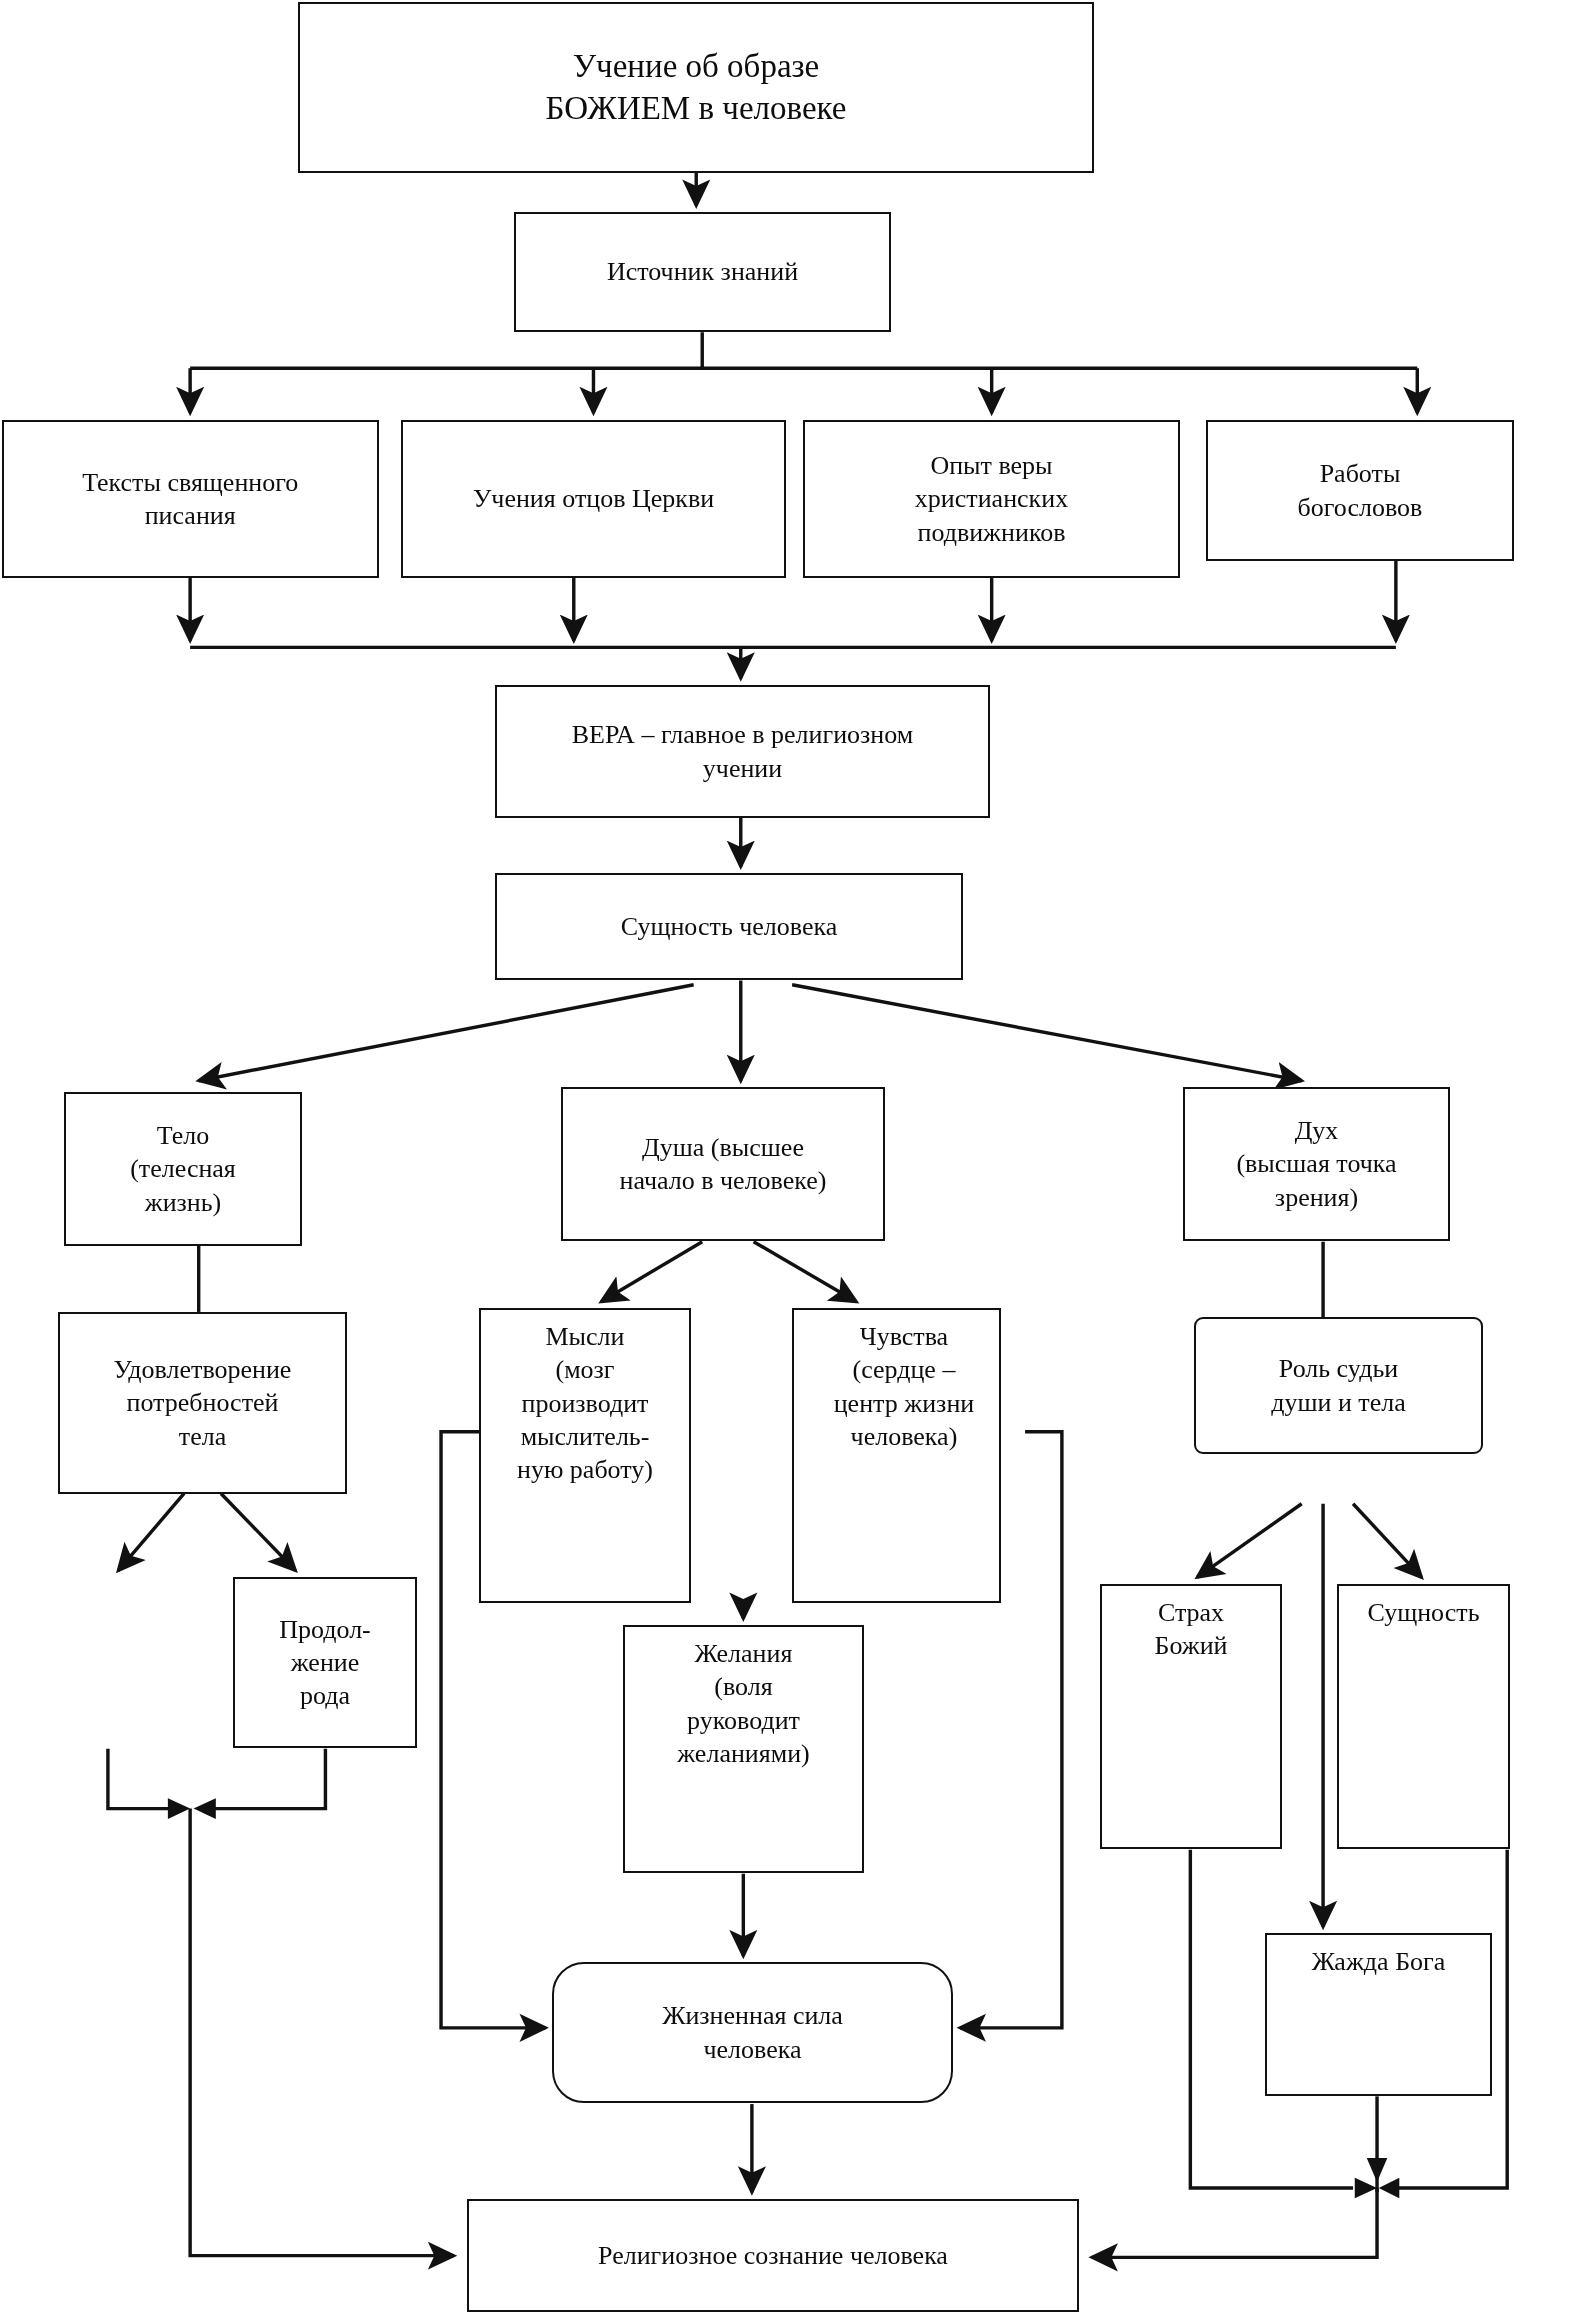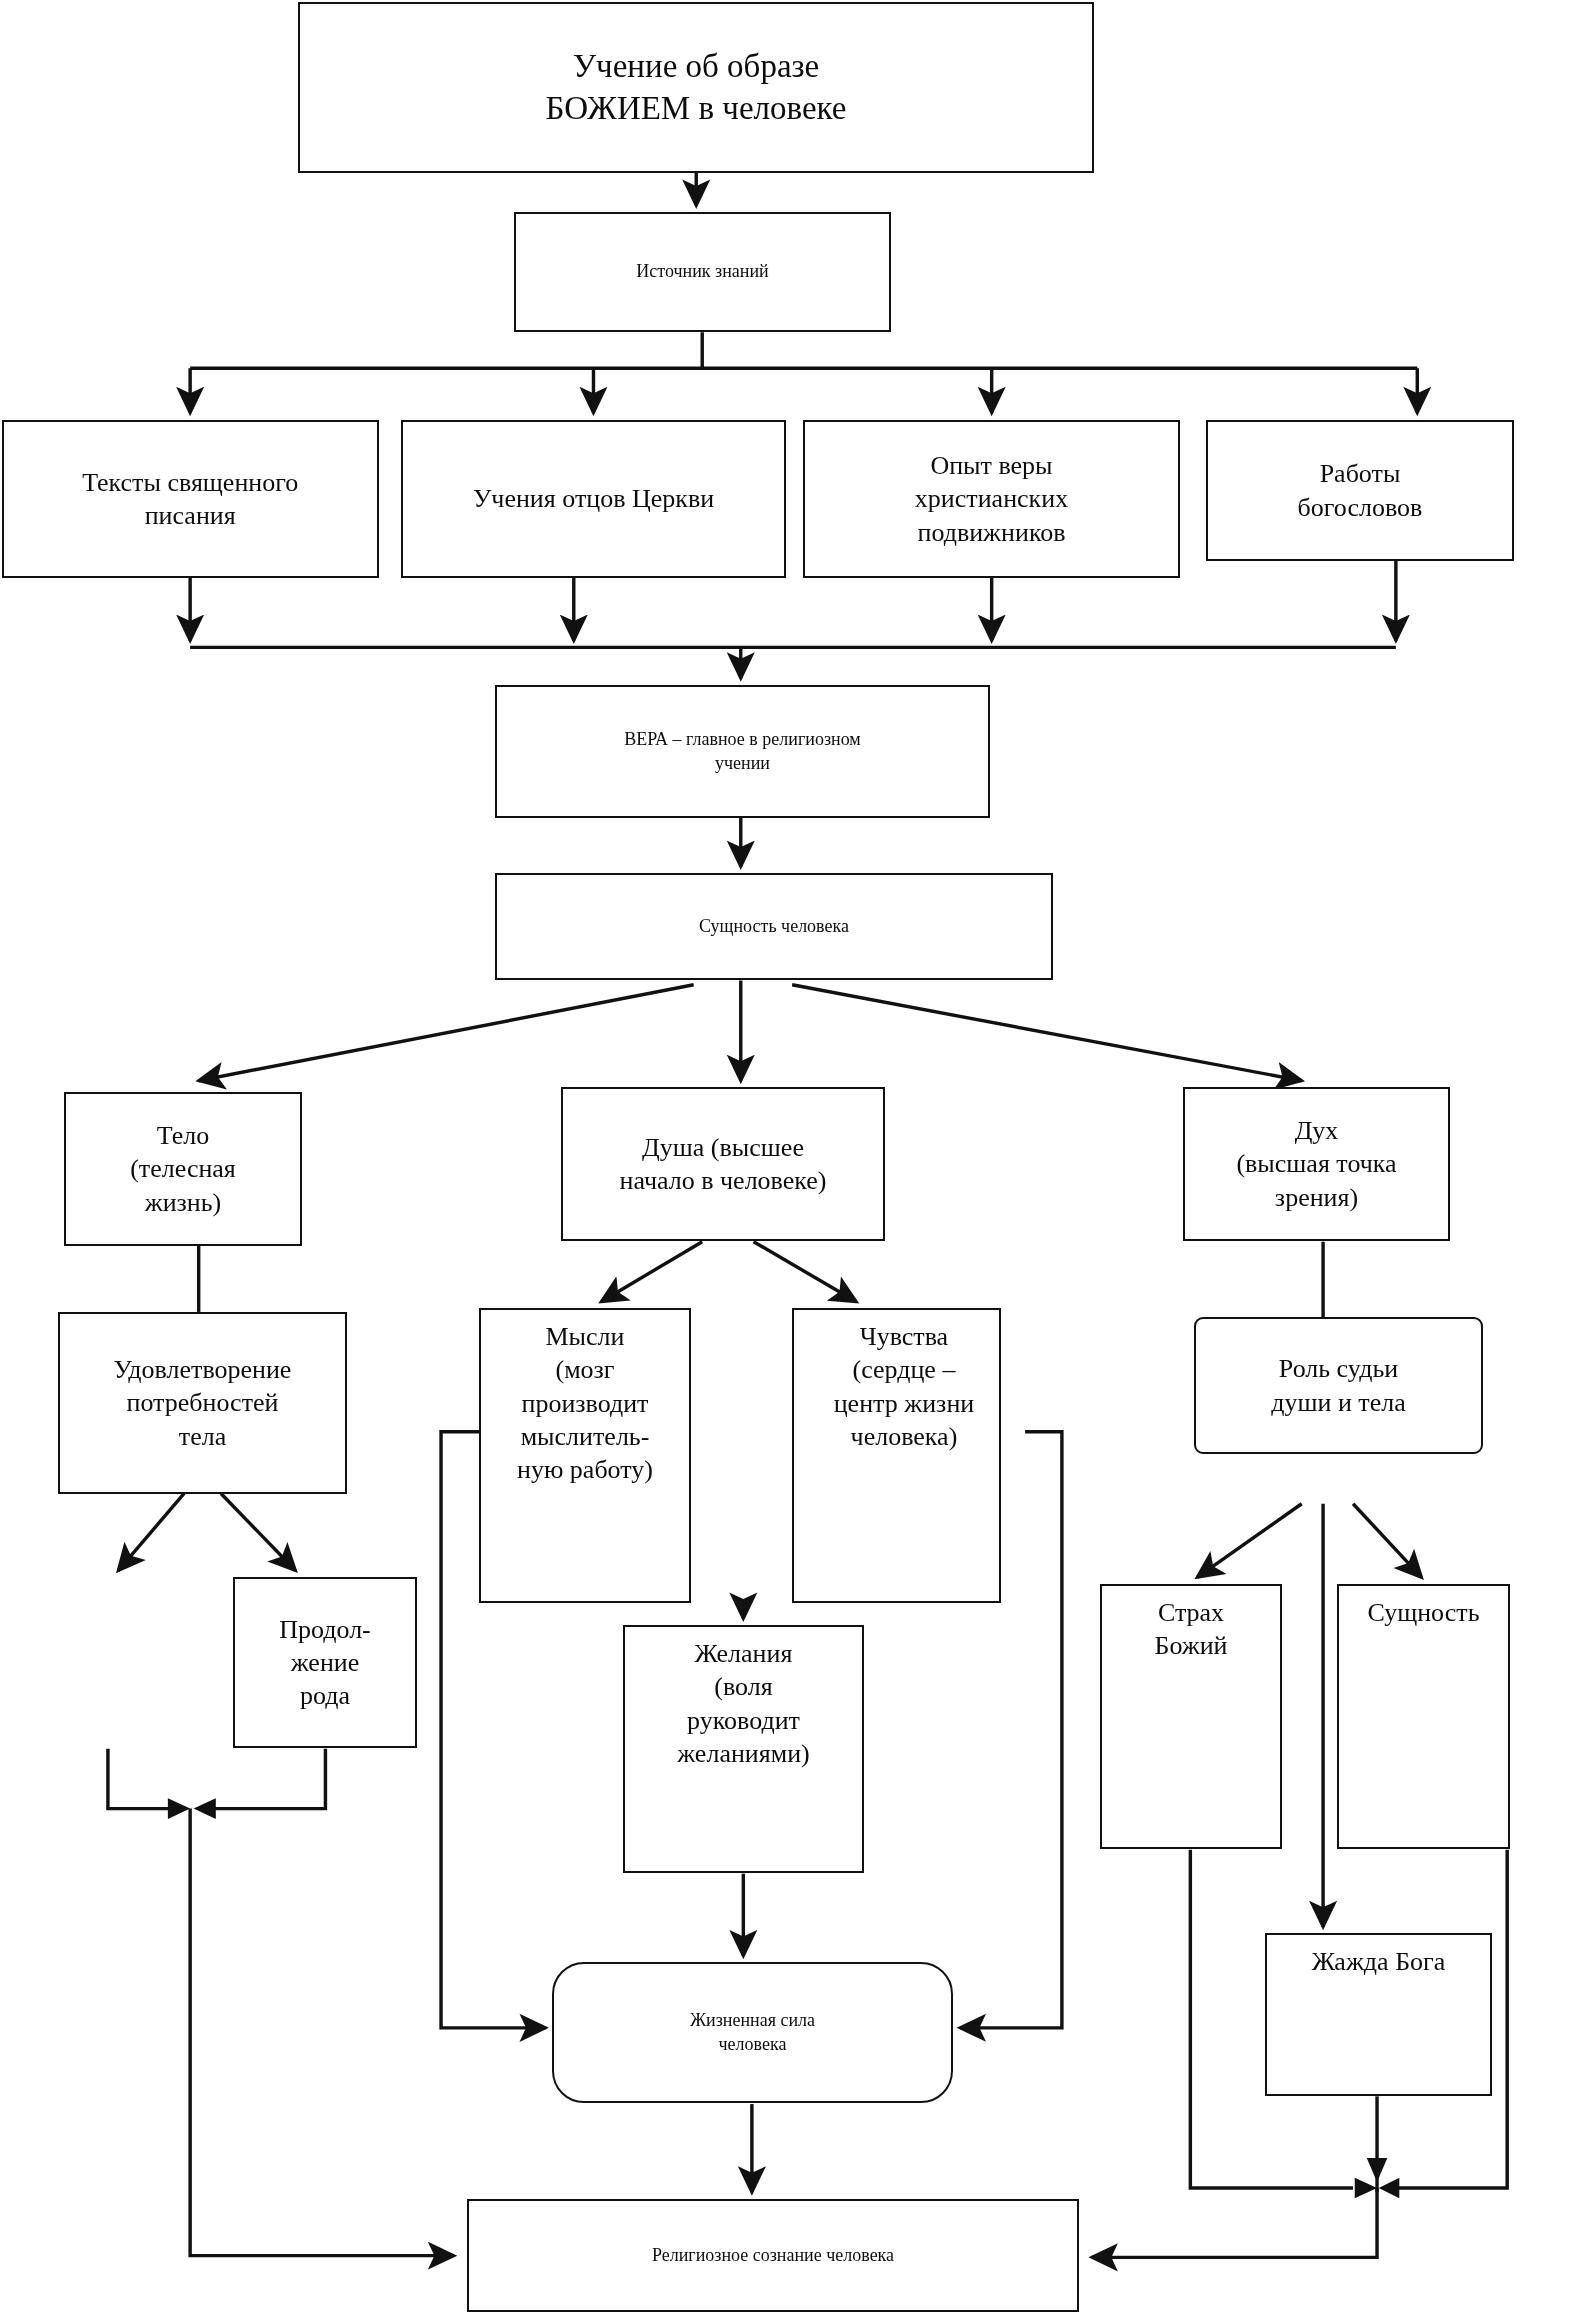--- a/index.html
+++ b/index.html
@@ -33,21 +33,21 @@
     line-height:1.28;
     padding:3.4px 5.1px;
     z-index:2;
   }
   .node .lbl{
     display:block;
     white-space:pre-line;
     width:100%;
   }
   .fs-xl{font-size:33px;}
-  .fs-lg{font-size:18px;}
+  .fs-lg{font-size:26px;}
   .fs-md{font-size:26px;}
   .al-top{align-items:flex-start;}
   .al-top .lbl{padding-top:6.8px;}
 </style>
 </head>
 <body>
 
 <div id="stage">
 
   <svg id="wires" viewBox="0 0 1852 2708">
@@ -141,21 +141,21 @@
 подвижников</span>
     </div>
   <div class="node fs-md" style="left:1206px;top:420px;width:308px;height:141px;">
       <span class="lbl">Работы
 богословов</span>
     </div>
   <div class="node fs-lg" style="left:495px;top:685px;width:495px;height:133px;">
       <span class="lbl">ВЕРА – главное в религиозном
 учении</span>
     </div>
-  <div class="node fs-lg" style="left:495px;top:873px;width:558px;height:107px;">
+  <div class="node fs-lg" style="left:495px;top:873px;width:468px;height:107px;">
       <span class="lbl">Сущность человека</span>
     </div>
   <div class="node fs-md" style="left:64px;top:1092px;width:238px;height:154px;">
       <span class="lbl">Тело
 (телесная
 жизнь)</span>
     </div>
   <div class="node fs-md" style="left:561px;top:1087px;width:324px;height:154px;">
       <span class="lbl">Душа (высшее
 начало в человеке)</span>

